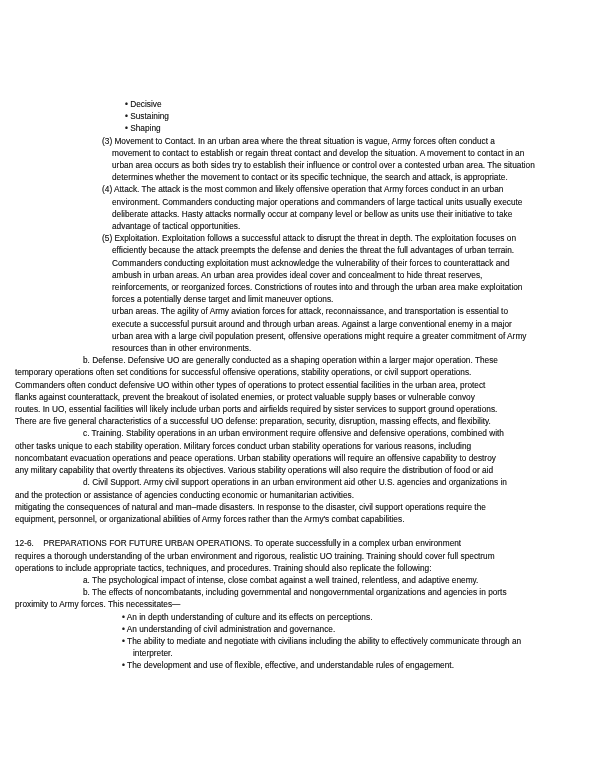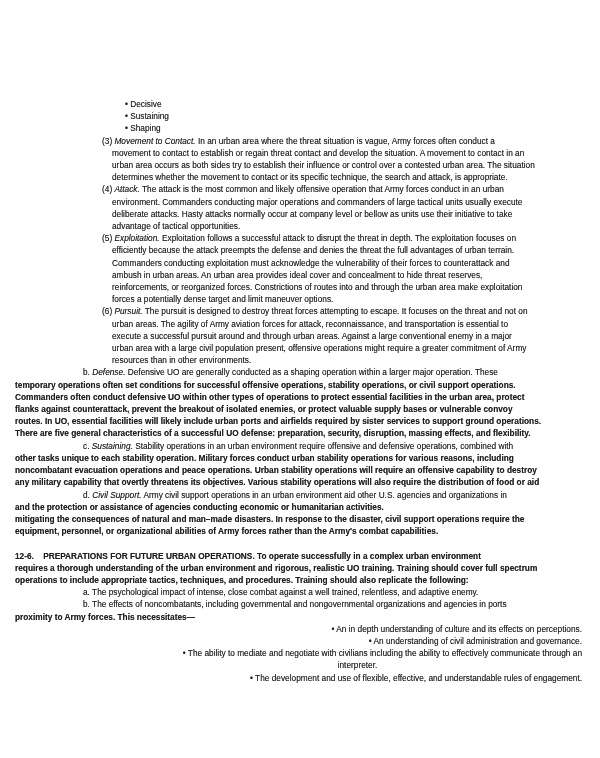--- a/index.html
+++ b/index.html
@@ -5,28 +5,28 @@
   html, body { margin:0; padding:0; background:#ffffff; }
   .page {
     position:relative; width:596px; height:758px; background:#ffffff;
     overflow:hidden; box-sizing:border-box; padding:98px 14px 0 15px;
   }
   .line {
     font-family:"Liberation Sans","DejaVu Sans",sans-serif;
     font-size:8.3px; line-height:12.2px; color:#1e1e1e;
     white-space:pre; text-shadow:0 0 0.45px rgba(30,30,30,0.55);
   }
-  .i { font-style:italic; }
-  .ind-0     { padding-left:0;font-weight:bold; }
+  .i { }
+  .ind-0     { padding-left:0; }
   .ind-num   { padding-left:87px; }   
   .ind-numc  { padding-left:97px; }   
   .ind-sub   { padding-left:68px; }   
   .ind-bul   { padding-left:110px; }  
-  .ind-bul2  { padding-left:107px;text-align:right; }  
-  .ind-bul2c { padding-left:118px;text-align:center; }  
+  .ind-bul2  { padding-left:107px; }  
+  .ind-bul2c { padding-left:118px; }  
   .spacer { height:12.2px; }
 </style>
 </head>
 <body>
 
 <div class="page">
   <div id="doc-content">
       <div class="line ind-bul"><span>• Decisive</span></div>
       <div class="line ind-bul"><span>• Sustaining</span></div>
       <div class="line ind-bul"><span>• Shaping</span></div>
@@ -37,32 +37,31 @@
       <div class="line ind-num"><span>(4) </span><span class="i">Attack.</span><span> The attack is the most common and likely offensive operation that Army forces conduct in an urban</span></div>
       <div class="line ind-numc"><span>environment. Commanders conducting major operations and commanders of large tactical units usually execute</span></div>
       <div class="line ind-numc"><span>deliberate attacks. Hasty attacks normally occur at company level or bellow as units use their initiative to take</span></div>
       <div class="line ind-numc"><span>advantage of tactical opportunities.</span></div>
       <div class="line ind-num"><span>(5) </span><span class="i">Exploitation.</span><span> Exploitation follows a successful attack to disrupt the threat in depth. The exploitation focuses on</span></div>
       <div class="line ind-numc"><span>efficiently because the attack preempts the defense and denies the threat the full advantages of urban terrain.</span></div>
       <div class="line ind-numc"><span>Commanders conducting exploitation must acknowledge the vulnerability of their forces to counterattack and</span></div>
       <div class="line ind-numc"><span>ambush in urban areas. An urban area provides ideal cover and concealment to hide threat reserves,</span></div>
       <div class="line ind-numc"><span>reinforcements, or reorganized forces. Constrictions of routes into and through the urban area make exploitation</span></div>
       <div class="line ind-numc"><span>forces a potentially dense target and limit maneuver options.</span></div>
-      <div class="line ind-num"><span>(6) </span><span class="i">Pursuit.</span><span> The pursuit is designed to destroy threat forces attempting to escape. It focuses on the threat and not on</span></div>
       <div class="line ind-numc"><span>urban areas. The agility of Army aviation forces for attack, reconnaissance, and transportation is essential to</span></div>
       <div class="line ind-numc"><span>execute a successful pursuit around and through urban areas. Against a large conventional enemy in a major</span></div>
       <div class="line ind-numc"><span>urban area with a large civil population present, offensive operations might require a greater commitment of Army</span></div>
       <div class="line ind-numc"><span>resources than in other environments.</span></div>
       <div class="line ind-sub"><span>b. </span><span class="i">Defense.</span><span> Defensive UO are generally conducted as a shaping operation within a larger major operation. These</span></div>
       <div class="line ind-0"><span>temporary operations often set conditions for successful offensive operations, stability operations, or civil support operations.</span></div>
       <div class="line ind-0"><span>Commanders often conduct defensive UO within other types of operations to protect essential facilities in the urban area, protect</span></div>
       <div class="line ind-0"><span>flanks against counterattack, prevent the breakout of isolated enemies, or protect valuable supply bases or vulnerable convoy</span></div>
       <div class="line ind-0"><span>routes. In UO, essential facilities will likely include urban ports and airfields required by sister services to support ground operations.</span></div>
       <div class="line ind-0"><span>There are five general characteristics of a successful UO defense: preparation, security, disruption, massing effects, and flexibility.</span></div>
-      <div class="line ind-sub"><span>c. </span><span class="i">Sustaining.</span><span> Stability operations in an urban environment require offensive and defensive operations, combined with</span></div>
+      <div class="line ind-sub"><span>c. </span><span class="i">Training.</span><span> Stability operations in an urban environment require offensive and defensive operations, combined with</span></div>
       <div class="line ind-0"><span>other tasks unique to each stability operation. Military forces conduct urban stability operations for various reasons, including</span></div>
       <div class="line ind-0"><span>noncombatant evacuation operations and peace operations. Urban stability operations will require an offensive capability to destroy</span></div>
       <div class="line ind-0"><span>any military capability that overtly threatens its objectives. Various stability operations will also require the distribution of food or aid</span></div>
       <div class="line ind-sub"><span>d. </span><span class="i">Civil Support.</span><span> Army civil support operations in an urban environment aid other U.S. agencies and organizations in</span></div>
       <div class="line ind-0"><span>and the protection or assistance of agencies conducting economic or humanitarian activities.</span></div>
       <div class="line ind-0"><span>mitigating the consequences of natural and man–made disasters. In response to the disaster, civil support operations require the</span></div>
       <div class="line ind-0"><span>equipment, personnel, or organizational abilities of Army forces rather than the Army's combat capabilities.</span></div>
       <div class="spacer"></div>
       <div class="line ind-0"><span>12-6.    PREPARATIONS FOR FUTURE URBAN OPERATIONS. To operate successfully in a complex urban environment</span></div>
       <div class="line ind-0"><span>requires a thorough understanding of the urban environment and rigorous, realistic UO training. Training should cover full spectrum</span></div>

